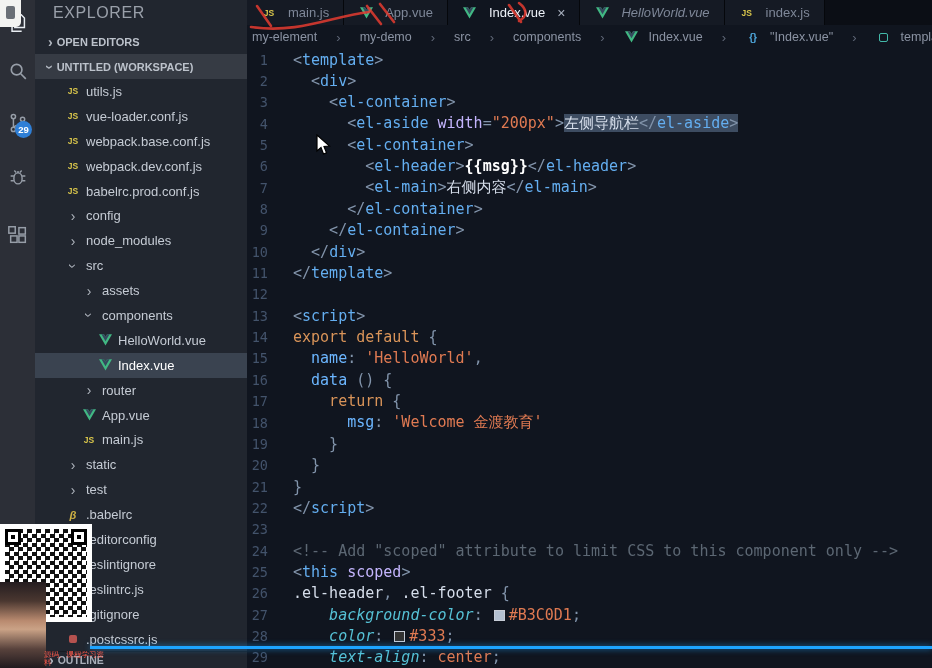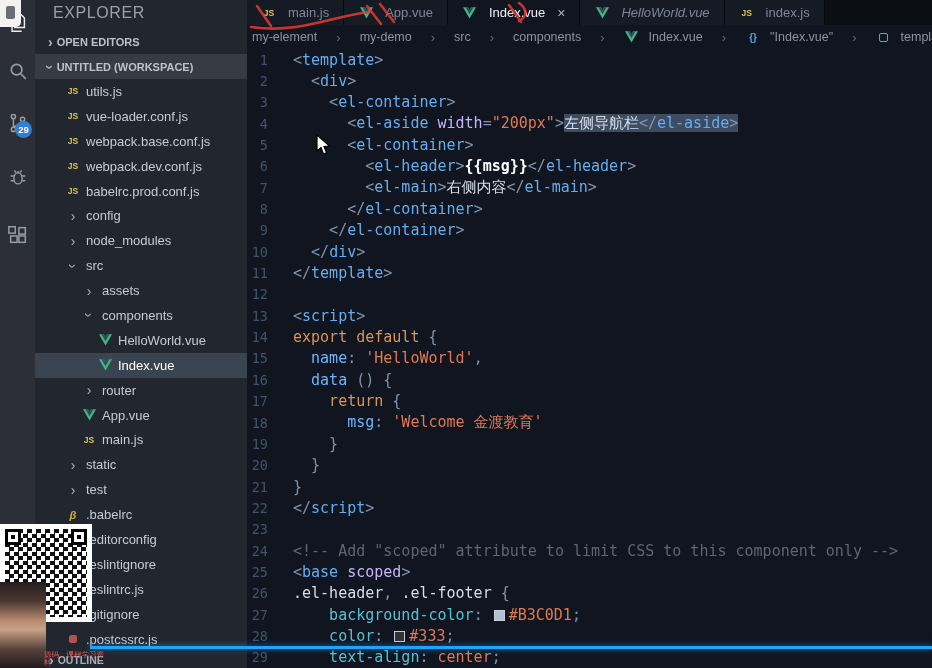--- a/index.html
+++ b/index.html
@@ -50,21 +50,21 @@
   .code { flex:1; overflow:hidden; font-family:"DejaVu Sans Mono", monospace; cursor:text; }
   .cline { height:21.35px; display:flex; align-items:center; }
   .lnum { width:46px; min-width:46px; padding-right:25px; text-align:right; color:#43536b; font-size:13.5px; }
   .ltext { white-space:pre; font-size:15px; color:#d6deeb; }
   .tk-pt { color:#8294ab; }
   .tk-tag { color:#64aef0; }
   .tk-attr { color:#c4b5fd; }
   .tk-str { color:#e07a52; }
   .tk-kw { color:#d99459; }
   .tk-prop { color:#6cb6ff; }
-  .tk-cssprop { color:#56c2d6; }
+  .tk-cssprop { color:#56c2d6;font-style:italic; }
   .tk-txt { color:#d6deeb; }
   .tk-mus { color:#ffffff; font-weight:700;margin-top:48px; }
   .tk-com { color:#5c6773; }
   .tk-val { color:#e07a52; }
   .tk-selr { color:#d6deeb; }
   .tk-sel { background:#3d4c61; }
   .swatch { display:inline-block; width:11px; height:11px; border:1px solid #c7ccd6; margin:0 4px 0 2px; vertical-align:-1px; }
 
   
   .corner-box { position:absolute; left:0; top:0; width:21px; height:27px; background:#f3f3f1; border-radius:0 0 5px 0; z-index:60; }
@@ -453,21 +453,21 @@
         <div class="cline">
           <span class="lnum">23</span>
           <span class="ltext"></span>
         </div>
         <div class="cline">
           <span class="lnum">24</span>
           <span class="ltext"><span class="tk-com">&lt;!-- Add "scoped" attribute to limit CSS to this component only --&gt;</span></span>
         </div>
         <div class="cline">
           <span class="lnum">25</span>
-          <span class="ltext"><span class="tk-pt">&lt;</span><span class="tk-tag">base</span><span class="tk-attr"> scoped</span><span class="tk-pt">&gt;</span></span>
+          <span class="ltext"><span class="tk-pt">&lt;</span><span class="tk-tag">this</span><span class="tk-attr"> scoped</span><span class="tk-pt">&gt;</span></span>
         </div>
         <div class="cline">
           <span class="lnum">26</span>
           <span class="ltext"><span class="tk-selr">.el-header</span><span class="tk-pt">, </span><span class="tk-selr">.el-footer</span><span class="tk-pt"> {</span></span>
         </div>
         <div class="cline">
           <span class="lnum">27</span>
           <span class="ltext"><span class="tk-cssprop">    background-color</span><span class="tk-pt">: </span><span class="swatch" style="background: rgb(179, 192, 209);"></span><span class="tk-val">#B3C0D1</span><span class="tk-pt">;</span></span>
         </div>
         <div class="cline">

